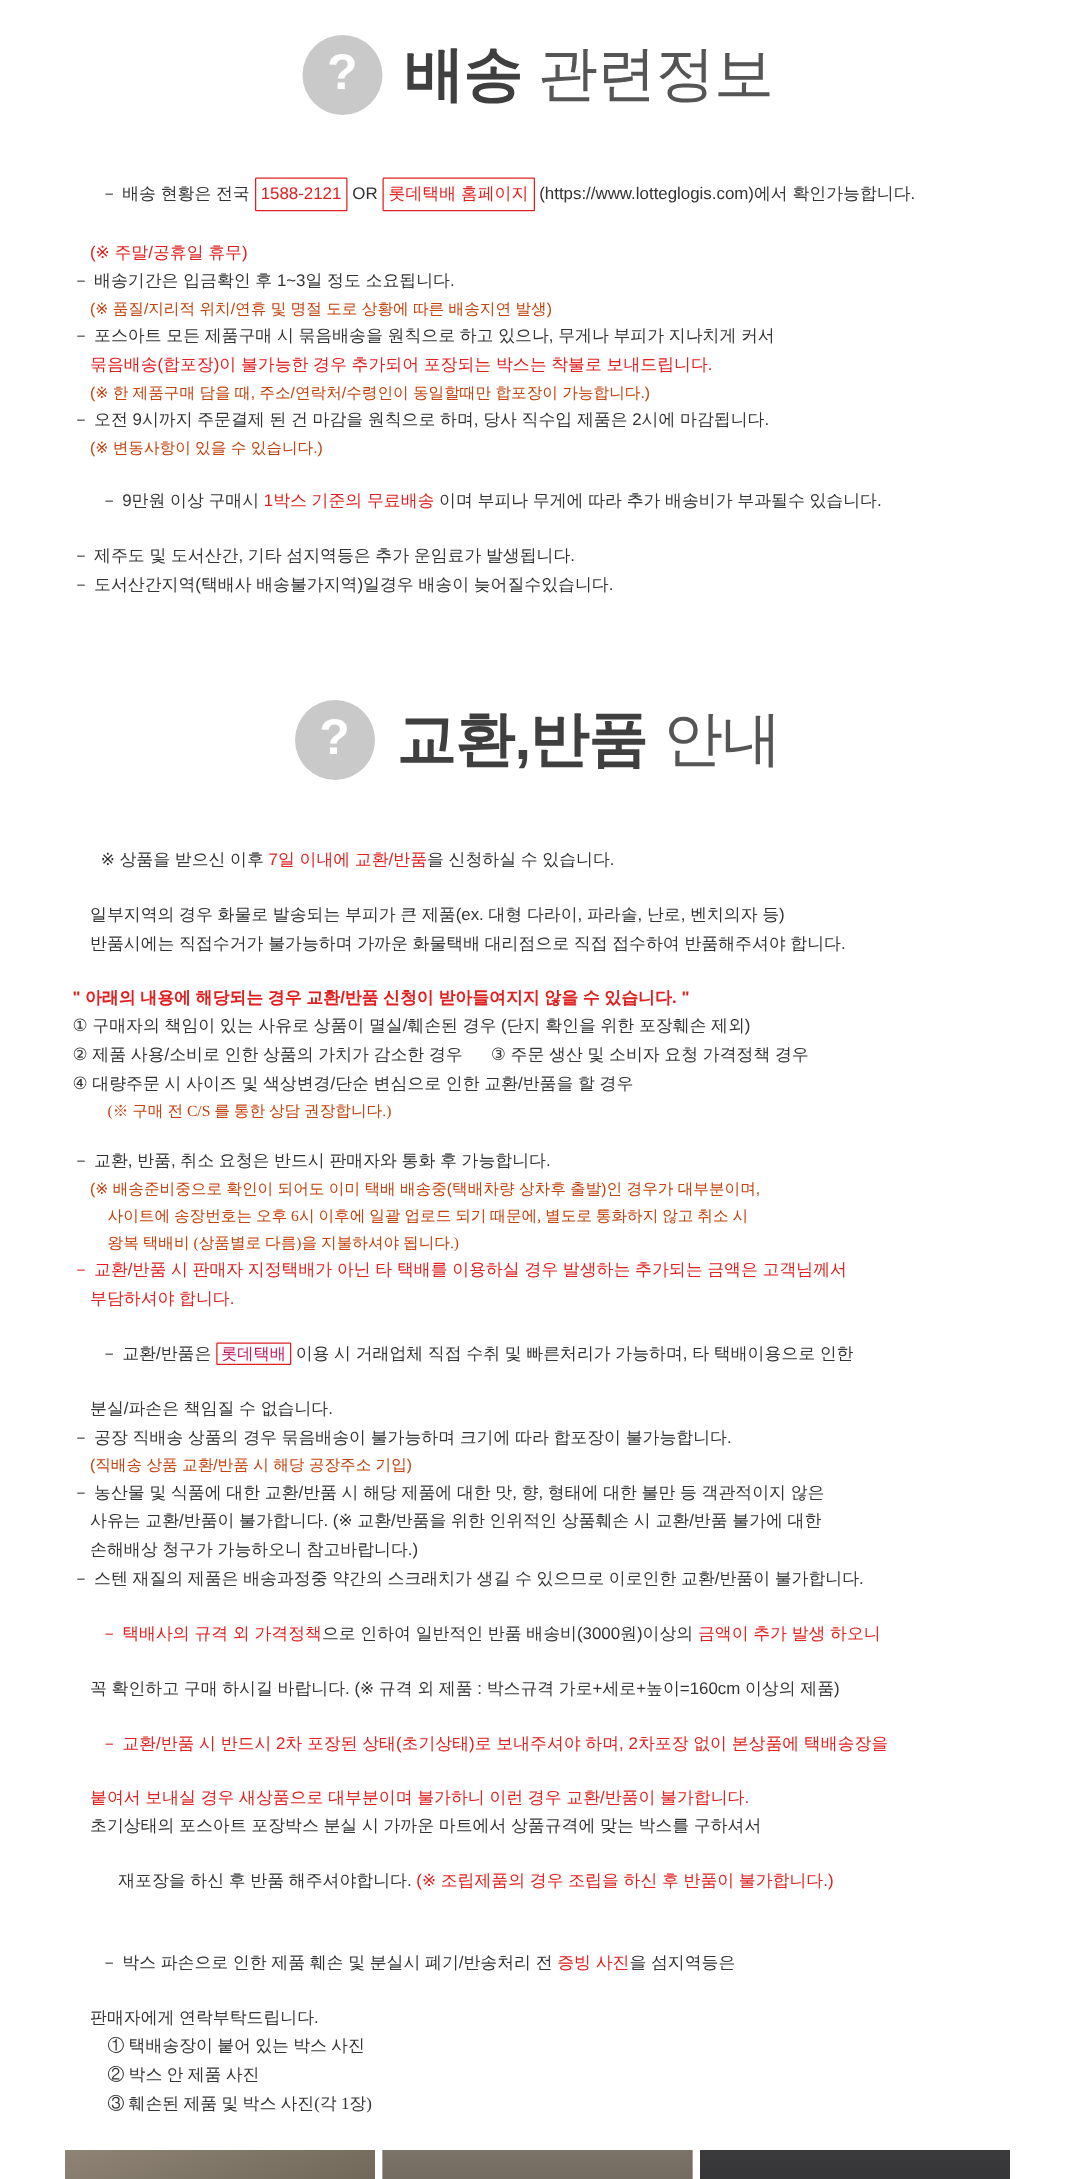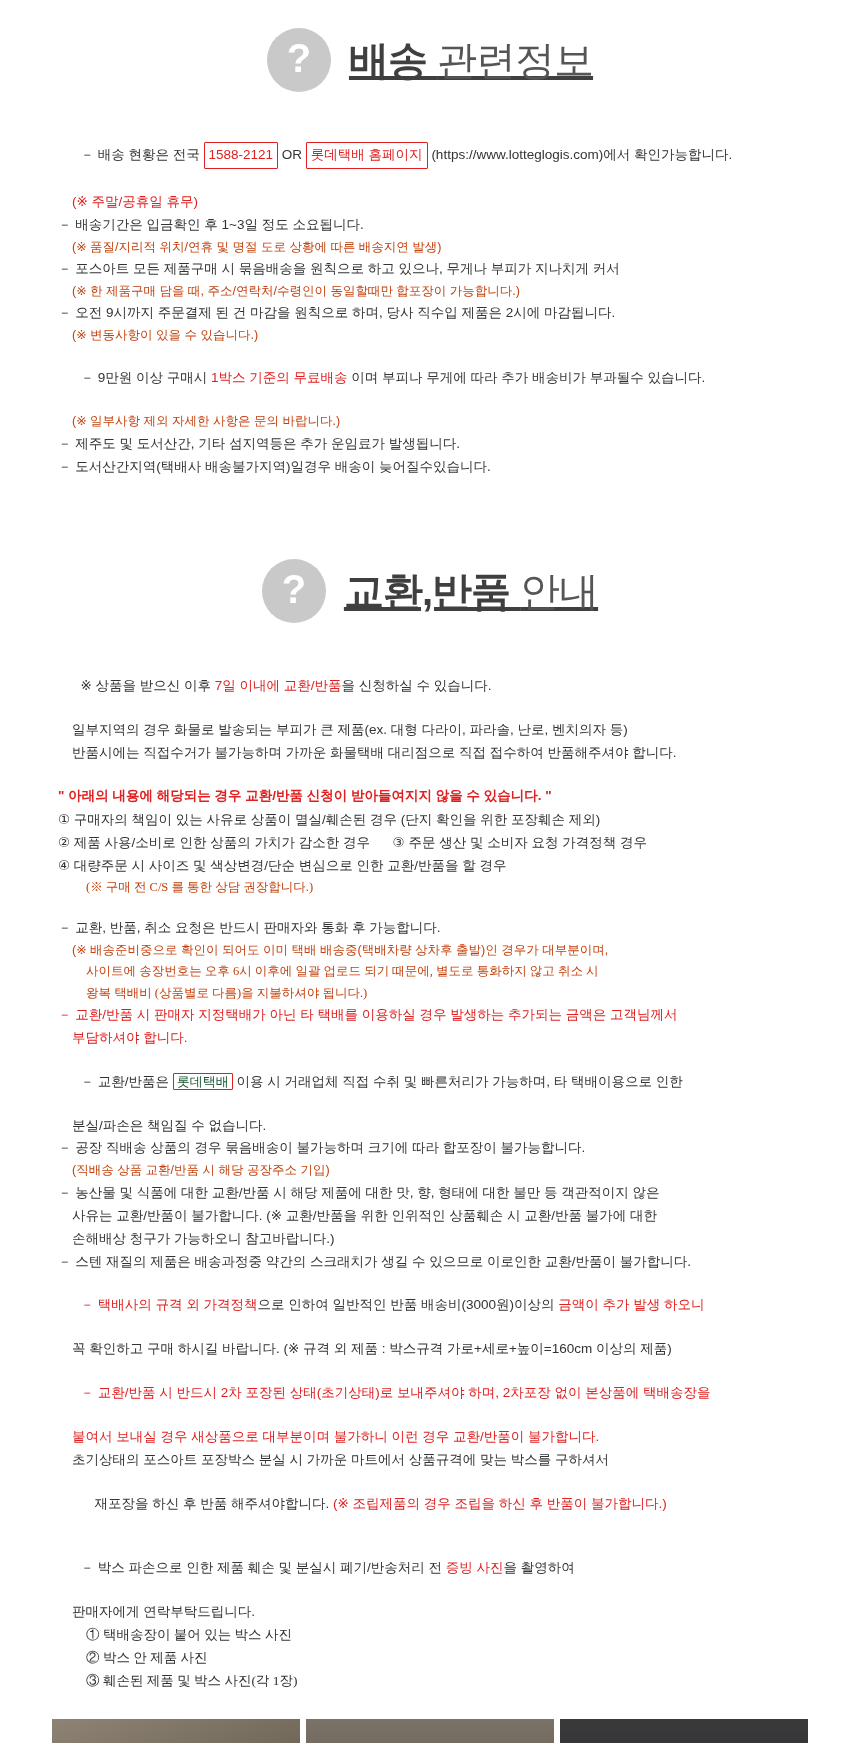--- a/index.html
+++ b/index.html
@@ -34,27 +34,26 @@
     font-size: 40px;
     font-weight: bold;
     display: flex;
     align-items: center;
     justify-content: center;
     line-height: 1;
     padding-bottom: 4px;
     flex: 0 0 auto;
   }
   .section-title {
-    font-size: 40px;
+    font-size: 48px;
     font-weight: bold;
     color: #3f3f3f;
     letter-spacing: -1px;
     line-height: 1;
     white-space: pre;
-    text-decoration: underline;
   }
   .section-title .light { font-weight: normal; color: #555; }
   .shipping-block { padding: 18px 58px 0 58px; }
   .line {
     line-height: 1.55;
     padding: 1px 0;
     white-space: pre-wrap;
     word-break: keep-all;
   }
   .indent-1 { padding-left: 14px; }
@@ -67,21 +66,21 @@
     display: inline-block;
     border: 1px solid #e02020;
     color: #e02020;
     padding: 4px 4px;
     line-height: 1.25;
     border-radius: 1px;
   }
   .boxed-sm {
     display: inline-block;
     border: 1px solid #e02020;
-    color: #14532d;
+    color: #be185d;
     padding: 0 3px;
     line-height: 1.2;
     font-size: 13px;
     border-radius: 1px;
   }
   .gap-md { height: 18px; }
   .gap-lg { height: 34px; }
 
   
   .exchange-block { padding: 22px 58px 0 58px; }
@@ -127,27 +126,27 @@
   </div>
 
   <div class="shipping-block">
     <div class="line">
       <span>－ 배송 현황은 전국 </span><span class="boxed">1588-2121</span><span> OR </span><span class="boxed">롯데택배 홈페이지</span><span> (https://www.lotteglogis.com)에서 확인가능합니다.</span>
     </div>
     <div class="line indent-1 red">(※ 주말/공휴일 휴무)</div>
     <div class="line">－ 배송기간은 입금확인 후 1~3일 정도 소요됩니다.</div>
     <div class="line indent-1 sub">(※ 품질/지리적 위치/연휴 및 명절 도로 상황에 따른 배송지연 발생)</div>
     <div class="line">－ 포스아트 모든 제품구매 시 묶음배송을 원칙으로 하고 있으나, 무게나 부피가 지나치게 커서</div>
+    <div class="line indent-1 red">묶음배송(합포장)이 불가능한 경우 추가되어 포장되는 박스는 착불로 보내드립니다.</div>
     <div class="line indent-1 sub">(※ 한 제품구매 담을 때, 주소/연락처/수령인이 동일할때만 합포장이 가능합니다.)</div>
     <div class="line">－ 오전 9시까지 주문결제 된 건 마감을 원칙으로 하며, 당사 직수입 제품은 2시에 마감됩니다.</div>
     <div class="line indent-1 sub">(※ 변동사항이 있을 수 있습니다.)</div>
     <div class="line">
       <span>－ 9만원 이상 구매시 </span><span class="red">1박스 기준의 무료배송</span><span> 이며 부피나 무게에 따라 추가 배송비가 부과될수 있습니다.</span>
     </div>
-    <div class="line indent-1 sub">(※ 일부사항 제외 자세한 사항은 문의 바랍니다.)</div>
     <div class="line">－ 제주도 및 도서산간, 기타 섬지역등은 추가 운임료가 발생됩니다.</div>
     <div class="line">－ 도서산간지역(택배사 배송불가지역)일경우 배송이 늦어질수있습니다.</div>
   </div>
 
   <div class="gap-lg"></div>
   <div class="gap-md"></div>
 
   <div class="section-header">
     <div class="qmark">?</div>
     <div class="section-title"><span>교환,반품 </span><span class="light">안내</span></div>
@@ -193,21 +192,21 @@
     <div class="line indent-1">꼭 확인하고 구매 하시길 바랍니다. (※ 규격 외 제품 : 박스규격 가로+세로+높이=160cm 이상의 제품)</div>
     <div class="line red">
       <span>－ 교환/반품 시 반드시 </span><span>2차 포장된 상태(초기상태)</span><span>로 보내주셔야 하며, 2차포장 없이 본상품에 택배송장을</span>
     </div>
     <div class="line indent-1 red">붙여서 보내실 경우 새상품으로 대부분이며 불가하니 이런 경우 교환/반품이 불가합니다.</div>
     <div class="line indent-1">초기상태의 포스아트 포장박스 분실 시 가까운 마트에서 상품규격에 맞는 박스를 구하셔서</div>
     <div class="line indent-1">
       <span>재포장을 하신 후 반품 해주셔야합니다. </span><span class="red">(※ 조립제품의 경우 조립을 하신 후 반품이 불가합니다.)</span>
     </div>
     <div class="line">
-      <span>－ 박스 파손으로 인한 제품 훼손 및 분실시 폐기/반송처리 전 </span><span class="red">증빙 사진</span><span>을 촬영하여</span>
+      <span>－ 박스 파손으로 인한 제품 훼손 및 분실시 폐기/반송처리 전 </span><span class="red">증빙 사진</span><span>을 섬지역등은</span>
     </div>
     <div class="line indent-1">판매자에게 연락부탁드립니다.</div>
     <div class="line indent-2">① 택배송장이 붙어 있는 박스 사진</div>
     <div class="line indent-2">② 박스 안 제품 사진</div>
     <div class="line indent-2">③ 훼손된 제품 및 박스 사진(각 1장)</div>
   </div>
 
   <div class="photos">
 
     <div class="photo-col">

